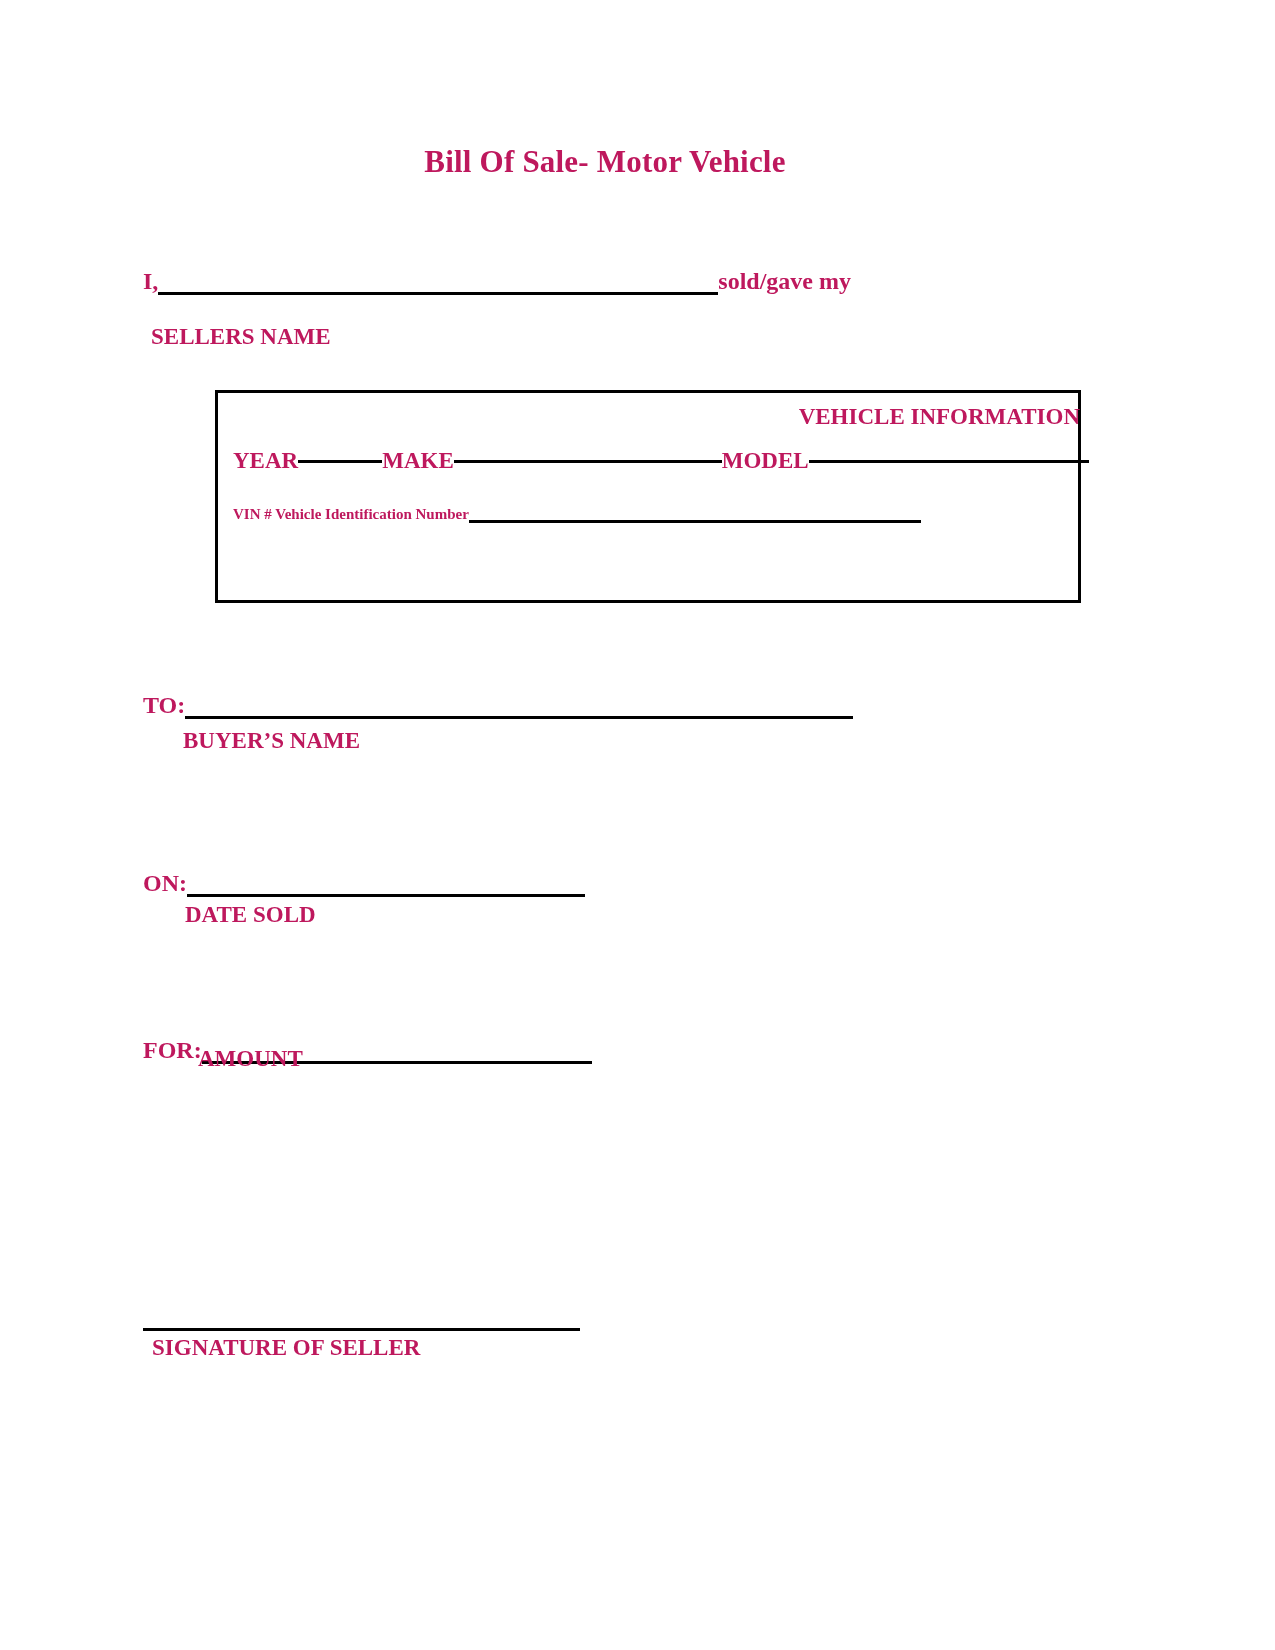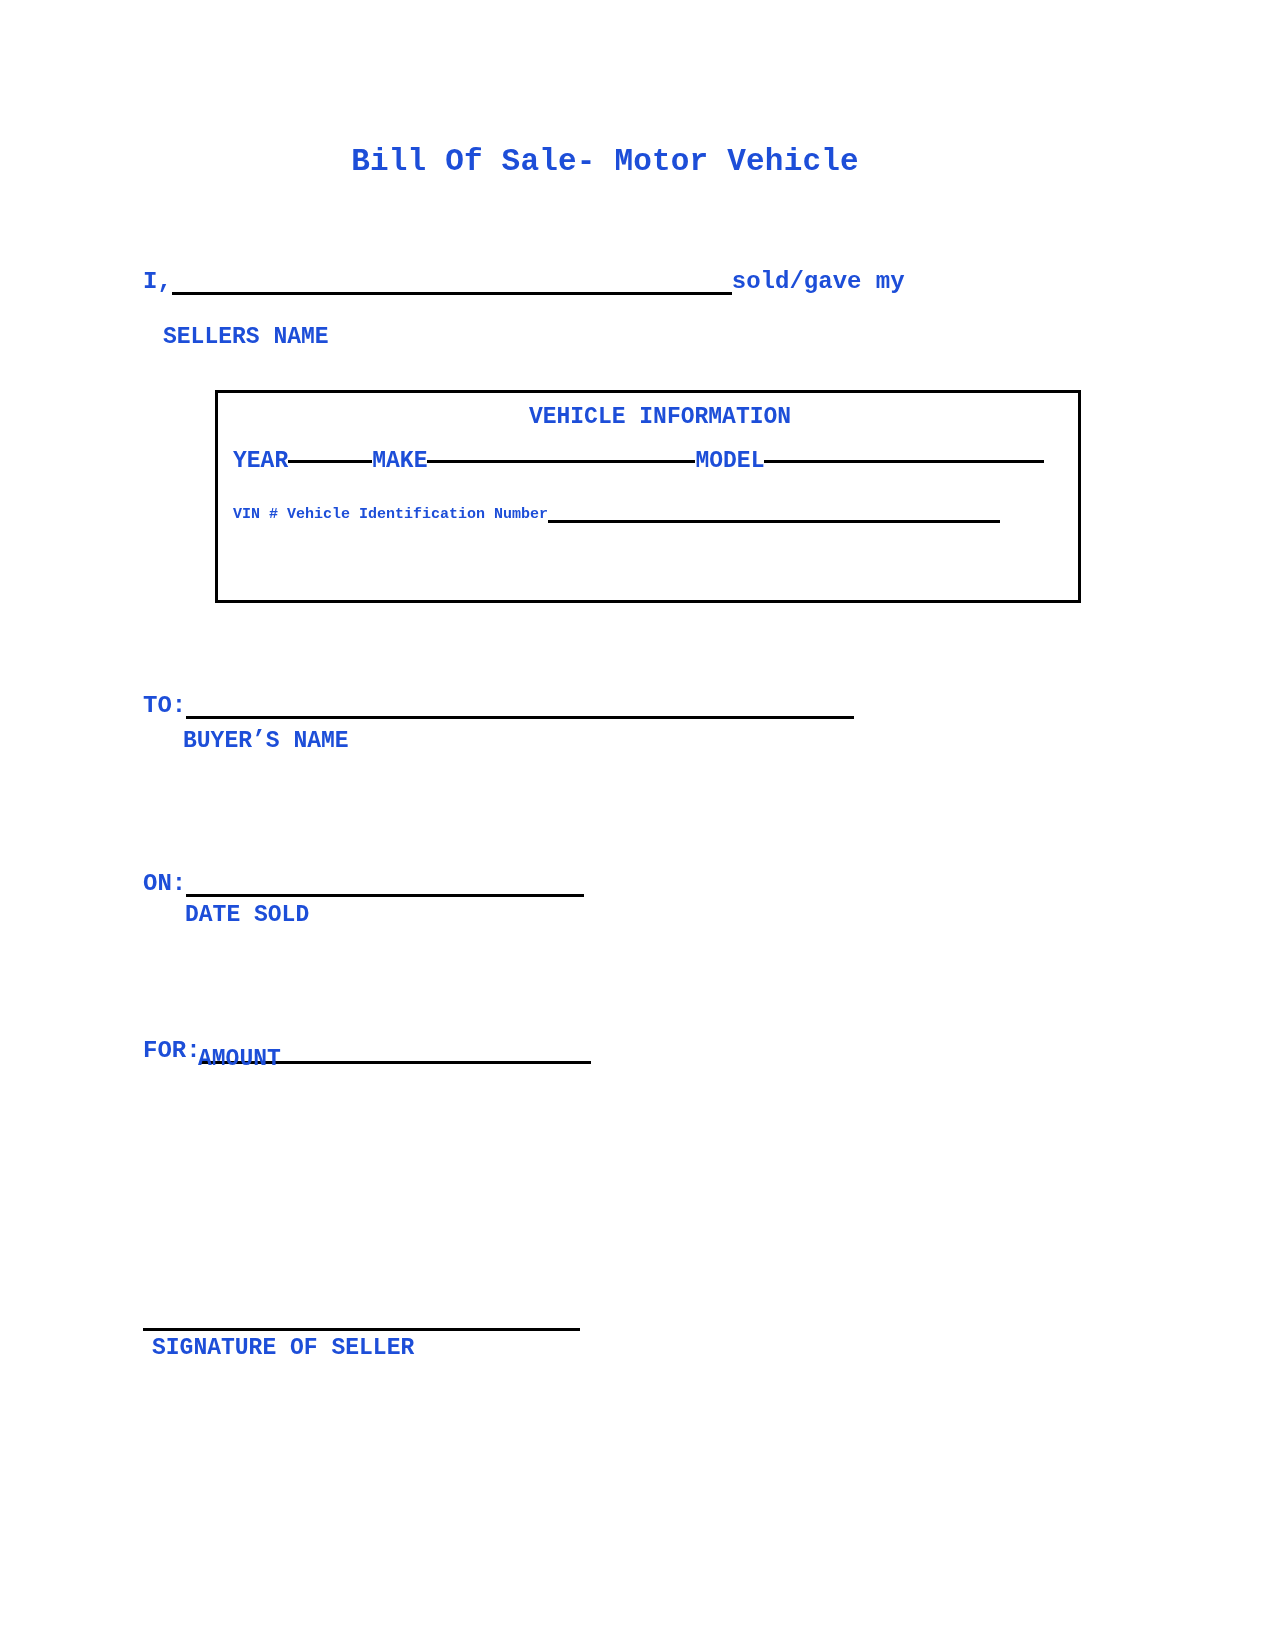--- a/index.html
+++ b/index.html
@@ -5,23 +5,23 @@
   html, body {
     margin: 0;
     padding: 0;
     background: #ffffff;
   }
   .page {
     position: relative;
     width: 1275px;
     height: 1650px;
     background: #ffffff;
-    font-family: Liberation Mono, monospace;
+    font-family: Liberation Serif, serif;
     font-weight: 700;
-    color: #1d4ed8;
+    color: #be185d;
     overflow: hidden;
   }
   .doc-title {
     position: absolute;
     top: 144px;
     left: 0;
     width: 1210px;
     text-align: center;
     font-size: 31px;
     letter-spacing: 0.2px;
@@ -38,36 +38,36 @@
     height: 0;
     border-bottom: 3px solid #000;
   }
   .sub-label {
     position: absolute;
     font-size: 23px;
   }
   
   .seller-line { left: 143px; top: 268px; }
   .blank-seller { width: 560px; }
-  .sellers-name-label { left: 163px; top: 324px; text-align: right; }
+  .sellers-name-label { left: 151px; top: 324px; text-align: right; }
   
   .vehicle-box {
     position: absolute;
     left: 215px;
     top: 390px;
     width: 860px;
     height: 207px;
     border: 3px solid #000;
   }
   .vehicle-heading {
     position: absolute;
     top: 11px;
-    left: 12px;
+    left: 2px;
     width: 100%;
-    text-align: center;
+    text-align: right;
     font-size: 23px;
   }
   .ymm-row { left: 15px; top: 55px; font-size: 23px; align-items: center; }
   .blank-year  { width: 84px; }
   .blank-make  { width: 268px; }
   .blank-model { width: 280px; }
   .vin-row { left: 15px; top: 113px; font-size: 15px; }
   .blank-vin { width: 452px; }
   
   .to-line  { left: 143px; top: 692px; }

